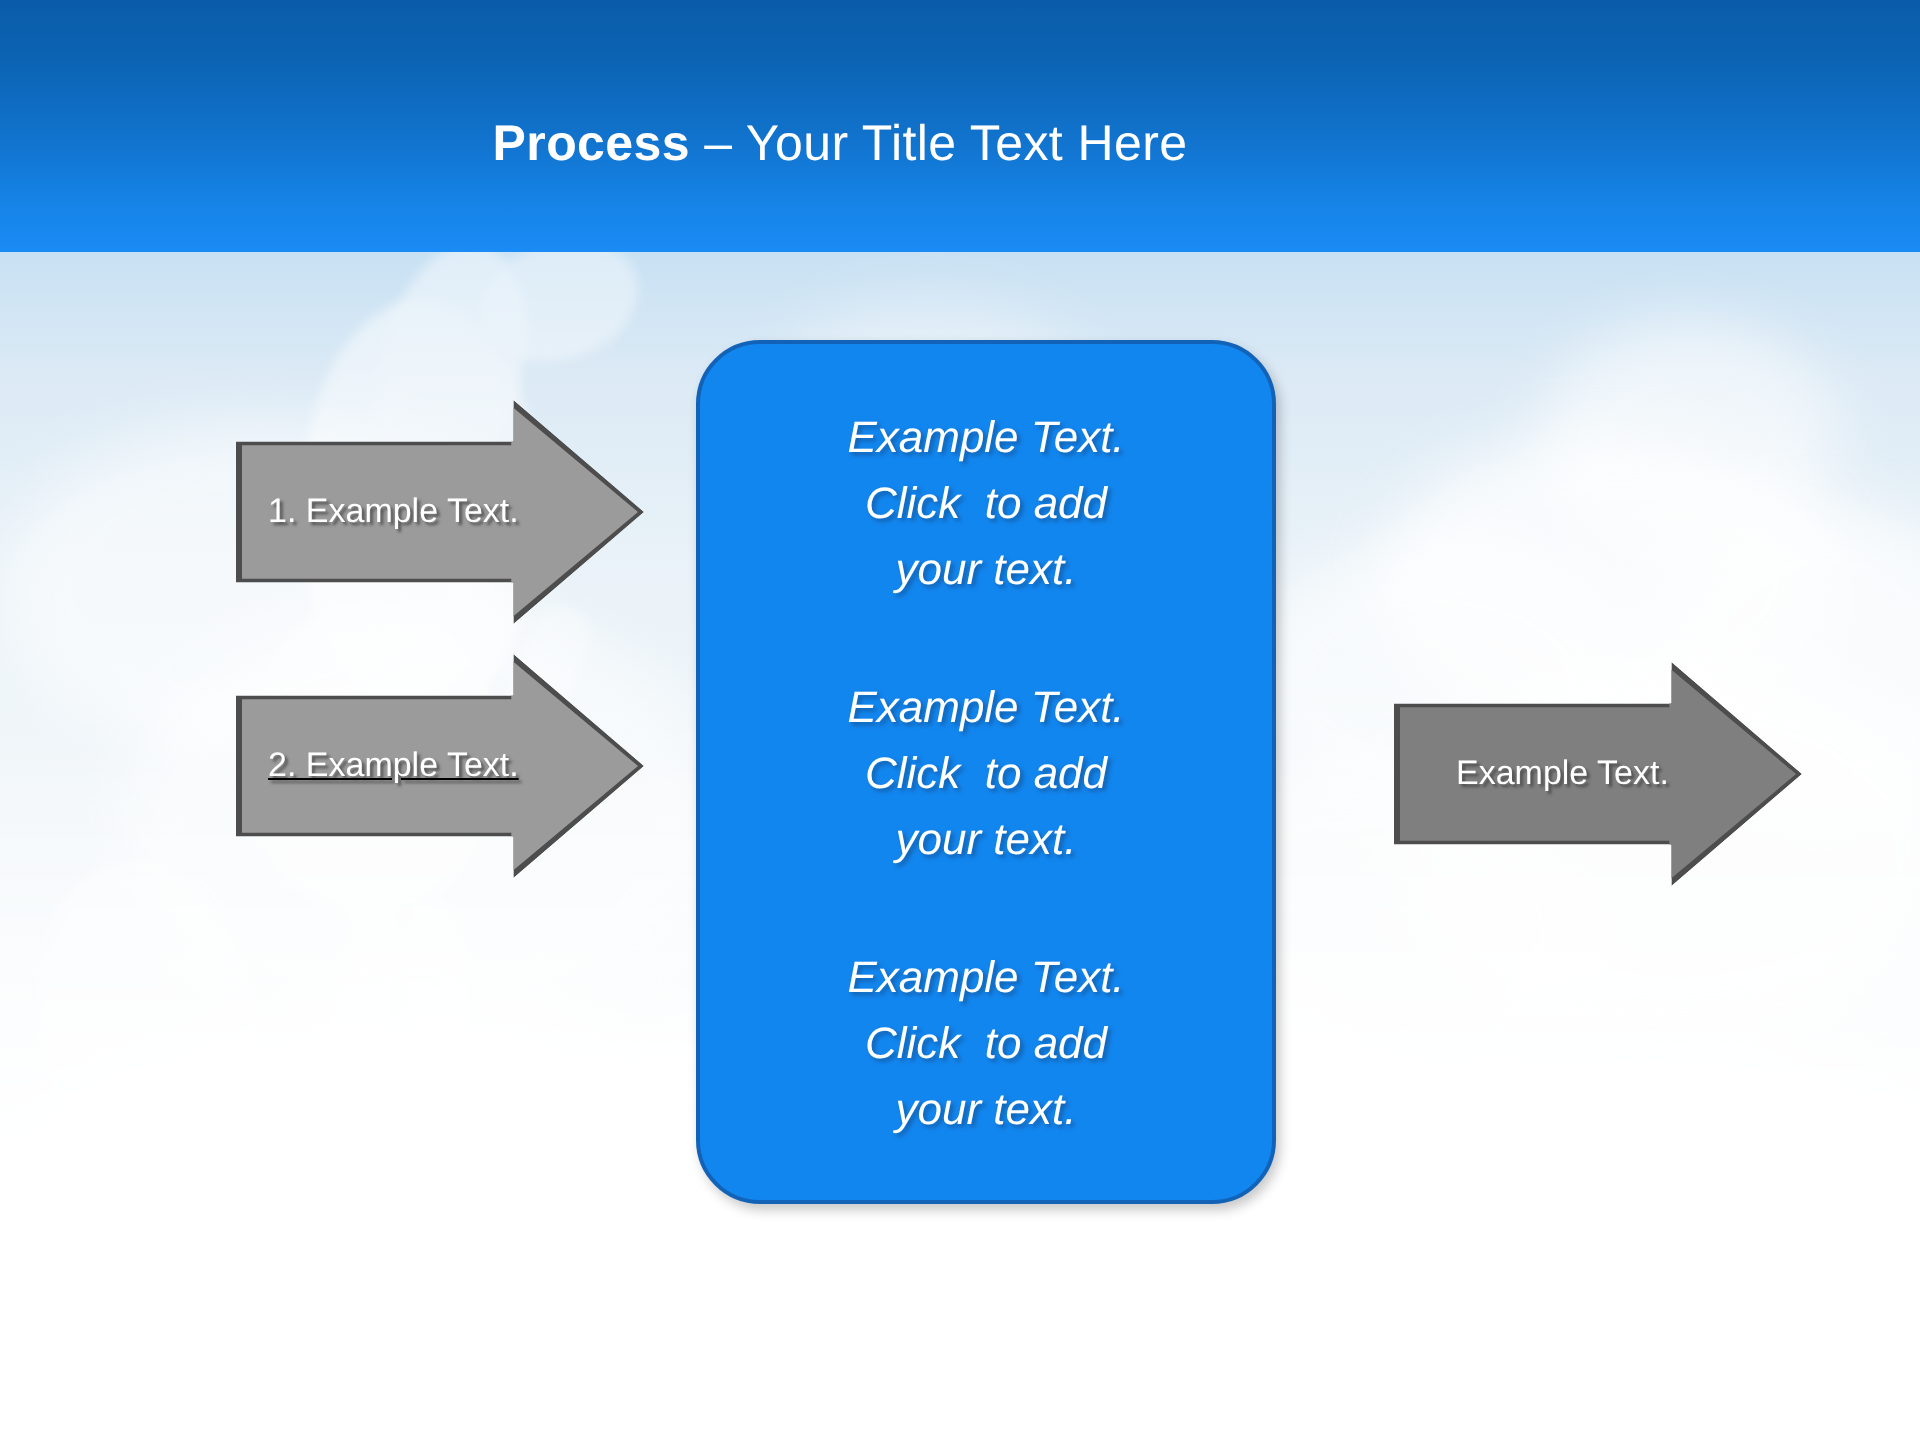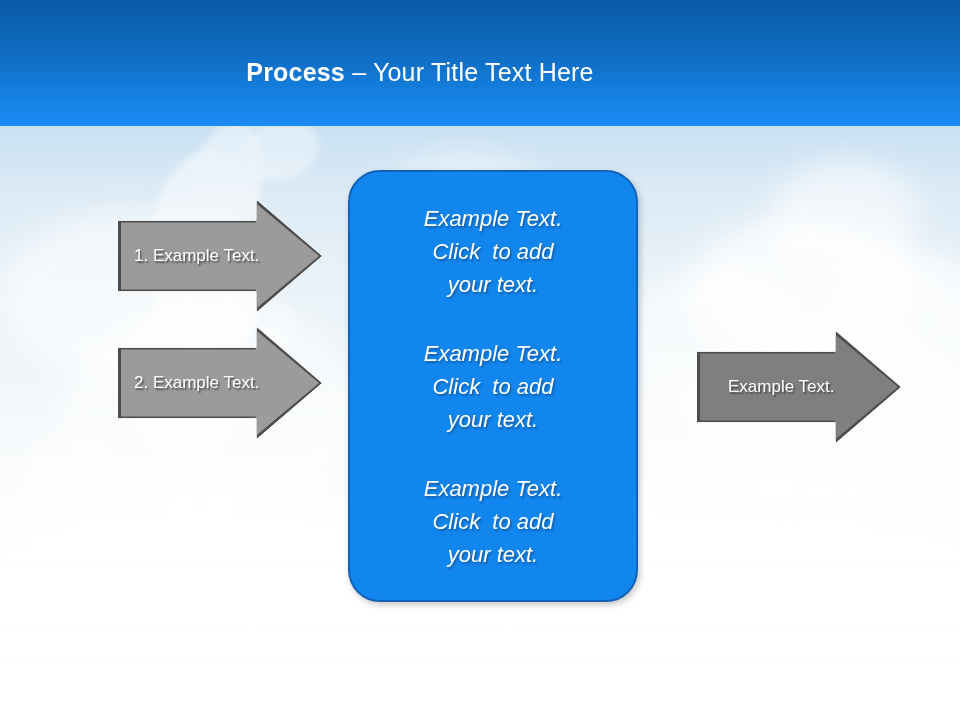--- a/index.html
+++ b/index.html
@@ -131,21 +131,21 @@
   
   .arrow-left {
     left: 95px;
     width: 204px;
     height: 112px;
     margin-left: 23px;
   }
   .arrow-left .arrow-fill { background: #9b9b9b; }
   .arrow-left .arrow-label { margin-left: 16px; }
   #arrow-1 { top: 200px; }
-  #arrow-2 { top: 327px; }
+  #arrow-2 { top: 327px; text-decoration: underline; }
   #arrow-3 { top: 450px; }
 
   
   .arrow-right {
     left: 697px;
     top: 331px;
     width: 204px;
     height: 112px;
   }
   .arrow-right .arrow-fill { background: #7f7f7f; }

